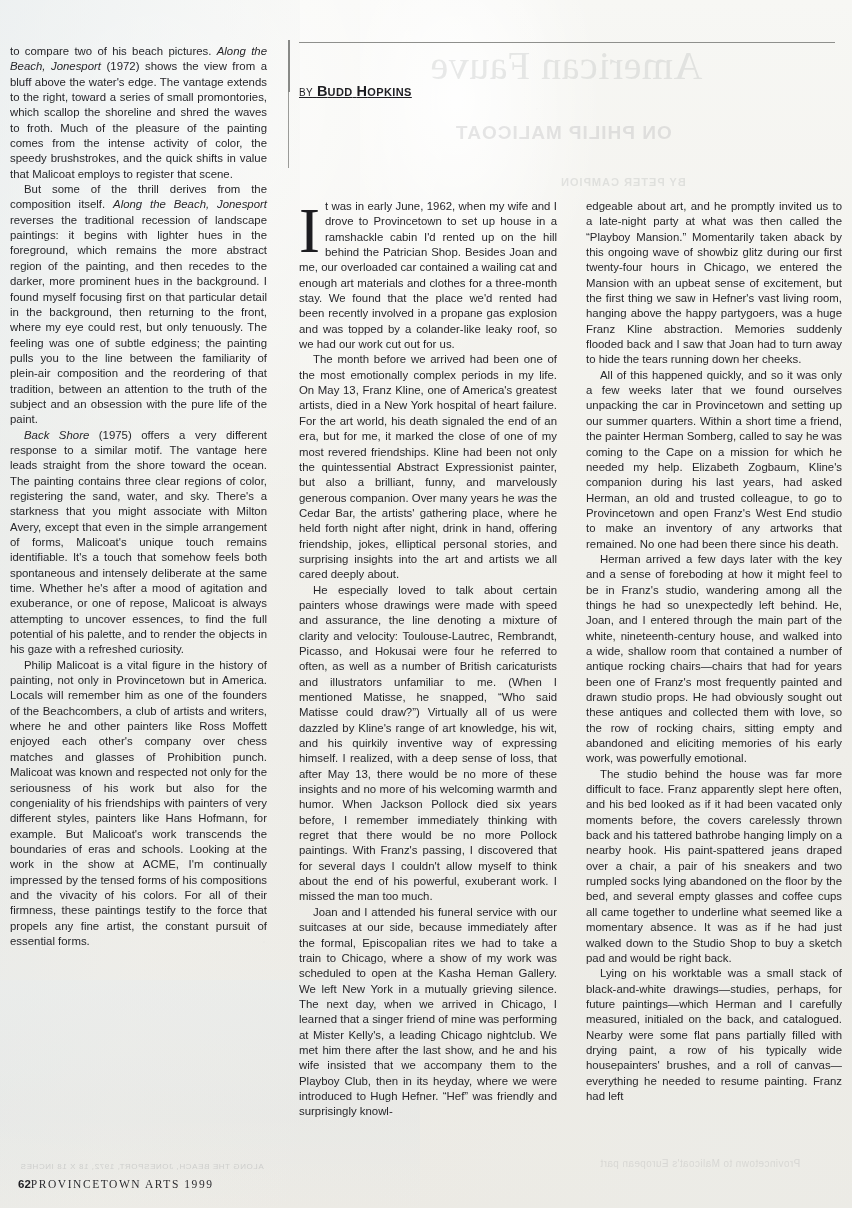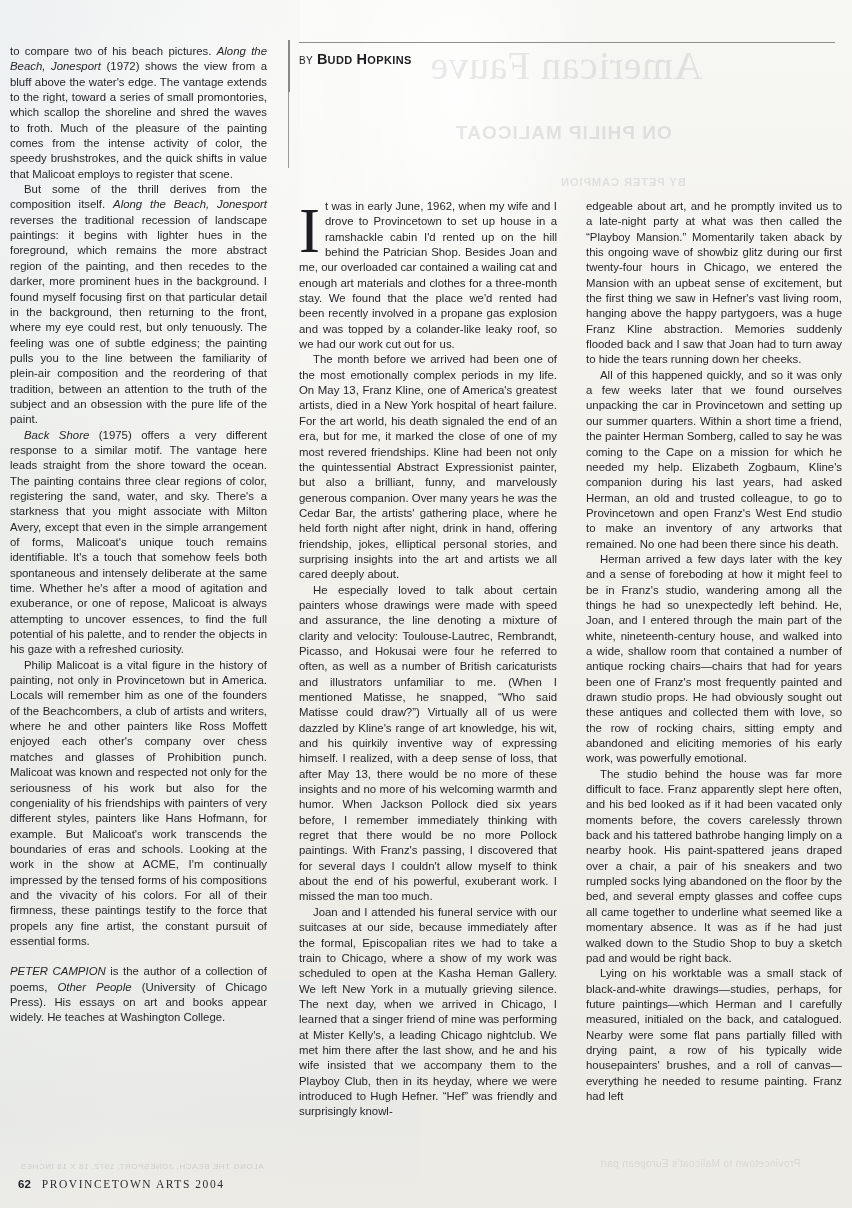--- a/index.html
+++ b/index.html
@@ -145,25 +145,26 @@
     margin: 0;
     white-space: nowrap;
   }
   .title-rule {
     height: 1px;
     background: #8e8f8c;
     margin-top: 4px;
     width: 100%;
   }
   .byline {
-    margin-top: 8px;
+    margin-top: 40px;
     font-family: "Liberation Sans", sans-serif;
     font-size: 13.5px;
     color: #1e1e22;
     letter-spacing: 0.2px;
+    text-decoration: underline;
   }
   .byline .by-small {
     font-size: 10px;
     letter-spacing: 0.3px;
   }
   .byline .sc-big { font-size: 14.5px; font-weight: bold; }
   .byline .sc-small { font-size: 11px; font-weight: bold; letter-spacing: 0.4px; }
 
   
   .vrule {
@@ -183,21 +184,21 @@
     background: #888986;
   }
 
   
   .footer {
     position: absolute;
     left: 18px;
     bottom: 18px;
     display: flex;
     align-items: baseline;
-    gap: 11px;
+    gap: 0;
   }
   .folio {
     font-family: "Liberation Sans", sans-serif;
     font-weight: bold;
     font-size: 11.5px;
     color: #1f1f23;
   }
   .pubname {
     font-family: "Liberation Serif", serif;
     font-size: 11.5px;
@@ -242,36 +243,35 @@
     <span class="sc-big">B</span><span class="sc-small">UDD</span>
     <span class="sc-big">H</span><span class="sc-small">OPKINS</span>
   </div>
 </div>
 
 <div class="col" id="col-left">
   <p class="noindent">to compare two of his beach pictures. <em>Along the Beach, Jonesport</em> (1972) shows the view from a bluff above the water's edge. The vantage extends to the right, toward a series of small promontories, which scallop the shoreline and shred the waves to froth. Much of the pleasure of the painting comes from the intense activity of color, the speedy brushstrokes, and the quick shifts in value that Malicoat employs to register that scene.</p>
   <p>But some of the thrill derives from the composition itself. <em>Along the Beach, Jonesport</em> reverses the traditional recession of landscape paintings: it begins with lighter hues in the foreground, which remains the more abstract region of the painting, and then recedes to the darker, more prominent hues in the background. I found myself focusing first on that particular detail in the background, then returning to the front, where my eye could rest, but only tenuously. The feeling was one of subtle edginess; the painting pulls you to the line between the familiarity of plein-air composition and the reordering of that tradition, between an attention to the truth of the subject and an obsession with the pure life of the paint.</p>
   <p><em>Back Shore</em> (1975) offers a very different response to a similar motif. The vantage here leads straight from the shore toward the ocean. The painting contains three clear regions of color, registering the sand, water, and sky. There's a starkness that you might associate with Milton Avery, except that even in the simple arrangement of forms, Malicoat's unique touch remains identifiable. It's a touch that somehow feels both spontaneous and intensely deliberate at the same time. Whether he's after a mood of agitation and exuberance, or one of repose, Malicoat is always attempting to uncover essences, to find the full potential of his palette, and to render the objects in his gaze with a refreshed curiosity.</p>
   <p>Philip Malicoat is a vital figure in the history of painting, not only in Provincetown but in America. Locals will remember him as one of the founders of the Beachcombers, a club of artists and writers, where he and other painters like Ross Moffett enjoyed each other's company over chess matches and glasses of Prohibition punch. Malicoat was known and respected not only for the seriousness of his work but also for the congeniality of his friendships with painters of very different styles, painters like Hans Hofmann, for example. But Malicoat's work transcends the boundaries of eras and schools. Looking at the work in the show at ACME, I'm continually impressed by the tensed forms of his compositions and the vivacity of his colors. For all of their firmness, these paintings testify to the force that propels any fine artist, the constant pursuit of essential forms.</p>
-  <p class="bio">PETER CAMPION <span class="roman">is the author of a collection of poems,</span> Other People <span class="roman">(University of Chicago Press). His essays on art and books appear widely. He teaches at Washington College.</span></p>
 </div>
 
 <div class="col" id="col-mid">
   <p class="noindent"><span class="dropcap">I</span><span>t was in early June, 1962, when my wife and I drove to Provincetown to set up house in a ramshackle cabin I'd rented up on the hill behind the Patrician Shop. Besides Joan and me, our overloaded car contained a wailing cat and enough art materials and clothes for a three-month stay. We found that the place we'd rented had been recently involved in a propane gas explosion and was topped by a colander-like leaky roof, so we had our work cut out for us.</span></p>
   <p>The month before we arrived had been one of the most emotionally complex periods in my life. On May 13, Franz Kline, one of America's greatest artists, died in a New York hospital of heart failure. For the art world, his death signaled the end of an era, but for me, it marked the close of one of my most revered friendships. Kline had been not only the quintessential Abstract Expressionist painter, but also a brilliant, funny, and marvelously generous companion. Over many years he <em>was</em> the Cedar Bar, the artists' gathering place, where he held forth night after night, drink in hand, offering friendship, jokes, elliptical personal stories, and surprising insights into the art and artists we all cared deeply about.</p>
   <p>He especially loved to talk about certain painters whose drawings were made with speed and assurance, the line denoting a mixture of clarity and velocity: Toulouse-Lautrec, Rembrandt, Picasso, and Hokusai were four he referred to often, as well as a number of British caricaturists and illustrators unfamiliar to me. (When I mentioned Matisse, he snapped, “Who said Matisse could draw?”) Virtually all of us were dazzled by Kline's range of art knowledge, his wit, and his quirkily inventive way of expressing himself. I realized, with a deep sense of loss, that after May 13, there would be no more of these insights and no more of his welcoming warmth and humor. When Jackson Pollock died six years before, I remember immediately thinking with regret that there would be no more Pollock paintings. With Franz's passing, I discovered that for several days I couldn't allow myself to think about the end of his powerful, exuberant work. I missed the man too much.</p>
   <p>Joan and I attended his funeral service with our suitcases at our side, because immediately after the formal, Episcopalian rites we had to take a train to Chicago, where a show of my work was scheduled to open at the Kasha Heman Gallery. We left New York in a mutually grieving silence. The next day, when we arrived in Chicago, I learned that a singer friend of mine was performing at Mister Kelly's, a leading Chicago nightclub. We met him there after the last show, and he and his wife insisted that we accompany them to the Playboy Club, then in its heyday, where we were introduced to Hugh Hefner. “Hef” was friendly and surprisingly knowl-</p>
 </div>
 
 <div class="col" id="col-right">
   <p class="noindent">edgeable about art, and he promptly invited us to a late-night party at what was then called the “Playboy Mansion.” Momentarily taken aback by this ongoing wave of showbiz glitz during our first twenty-four hours in Chicago, we entered the Mansion with an upbeat sense of excitement, but the first thing we saw in Hefner's vast living room, hanging above the happy partygoers, was a huge Franz Kline abstraction. Memories suddenly flooded back and I saw that Joan had to turn away to hide the tears running down her cheeks.</p>
   <p>All of this happened quickly, and so it was only a few weeks later that we found ourselves unpacking the car in Provincetown and setting up our summer quarters. Within a short time a friend, the painter Herman Somberg, called to say he was coming to the Cape on a mission for which he needed my help. Elizabeth Zogbaum, Kline's companion during his last years, had asked Herman, an old and trusted colleague, to go to Provincetown and open Franz's West End studio to make an inventory of any artworks that remained. No one had been there since his death.</p>
   <p>Herman arrived a few days later with the key and a sense of foreboding at how it might feel to be in Franz's studio, wandering among all the things he had so unexpectedly left behind. He, Joan, and I entered through the main part of the white, nineteenth-century house, and walked into a wide, shallow room that contained a number of antique rocking chairs—chairs that had for years been one of Franz's most frequently painted and drawn studio props. He had obviously sought out these antiques and collected them with love, so the row of rocking chairs, sitting empty and abandoned and eliciting memories of his early work, was powerfully emotional.</p>
   <p>The studio behind the house was far more difficult to face. Franz apparently slept here often, and his bed looked as if it had been vacated only moments before, the covers carelessly thrown back and his tattered bathrobe hanging limply on a nearby hook. His paint-spattered jeans draped over a chair, a pair of his sneakers and two rumpled socks lying abandoned on the floor by the bed, and several empty glasses and coffee cups all came together to underline what seemed like a momentary absence. It was as if he had just walked down to the Studio Shop to buy a sketch pad and would be right back.</p>
   <p>Lying on his worktable was a small stack of black-and-white drawings—studies, perhaps, for future paintings—which Herman and I carefully measured, initialed on the back, and catalogued. Nearby were some flat pans partially filled with drying paint, a row of his typically wide housepainters' brushes, and a roll of canvas—everything he needed to resume painting. Franz had left</p>
 </div>
 
 <div class="footer">
   <span class="folio">62</span>
-  <span class="pubname">PROVINCETOWN ARTS 2004</span>
+  <span class="pubname">PROVINCETOWN ARTS 1999</span>
 </div>
 
 <div class="speckle"></div>
 
 </body></html>

